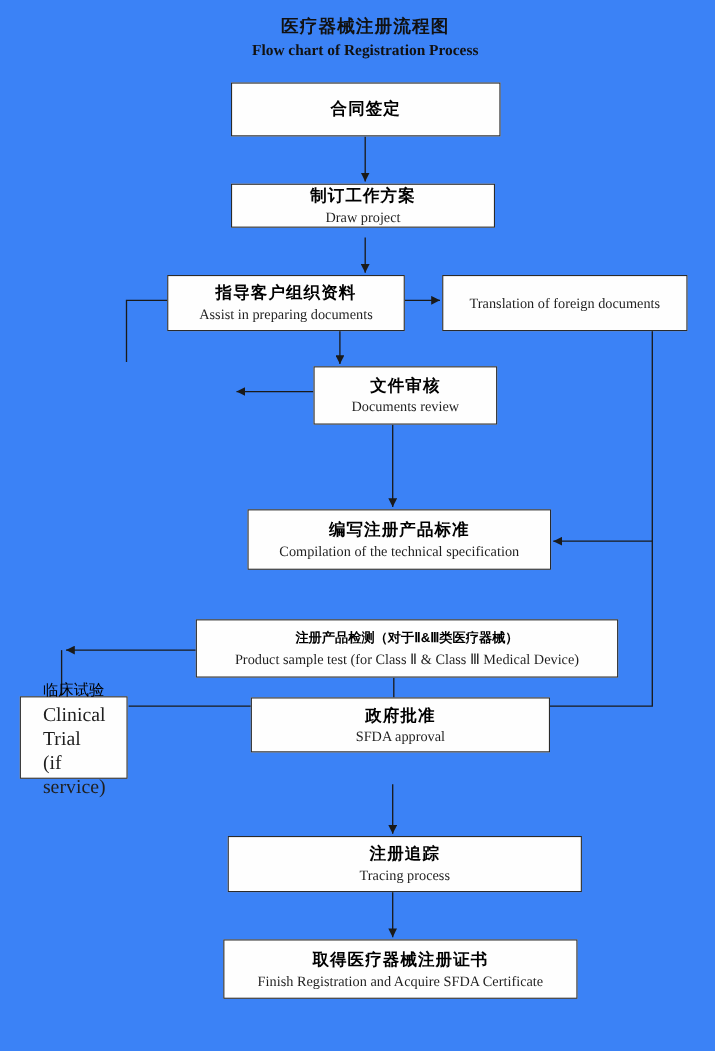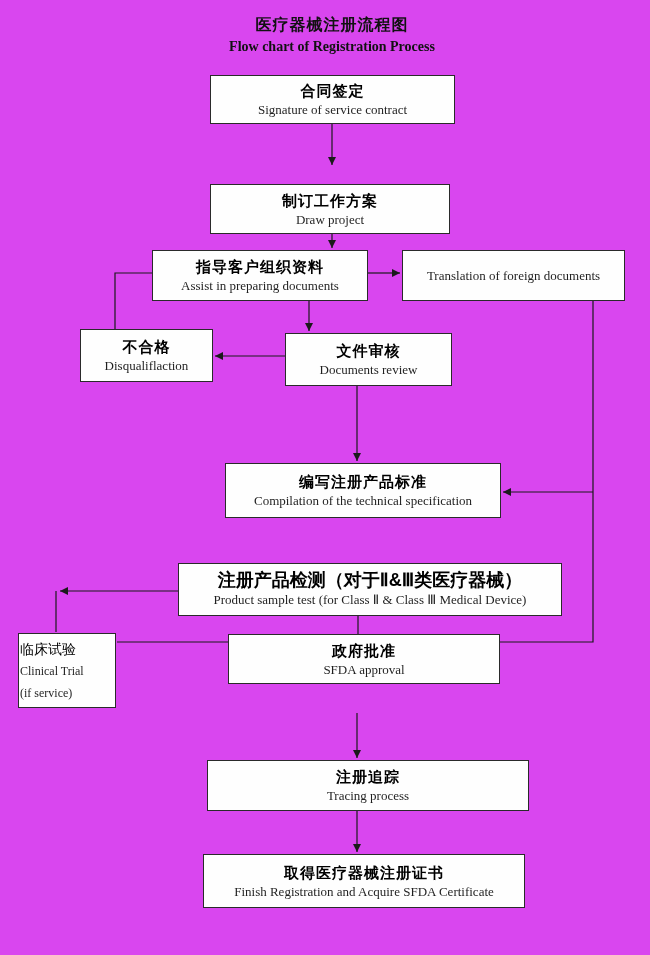--- a/index.html
+++ b/index.html
@@ -1,41 +1,41 @@
 <!DOCTYPE html>
 <html><head>
 <meta charset="utf-8">
 <style>
   html,body{margin:0;padding:0;background:#ffffff;}
   #canvas{
     position:relative;
     width:650px;height:955px;
-    background:#d946ef;
+    background:#3b82f6;
     font-family:"Liberation Sans",sans-serif;
     color:#111;
     overflow:hidden;
   }
   #connectors{position:absolute;left:0;top:0;width:650px;height:955px;}
   .titles{position:absolute;left:0;top:14px;width:664px;text-align:center;}
   .title-zh{font-size:16px;font-weight:bold;letter-spacing:1px;line-height:22px;}
   .title-en{font-family:"Liberation Serif",serif;font-size:14px;font-weight:bold;line-height:21px;}
   .node{
     position:absolute;
     box-sizing:border-box;
     border:1px solid #2a2a2a;
     background:#fefefe;
     display:flex;flex-direction:column;justify-content:center;align-items:center;
     text-align:center;
   }
   .node .zh{font-size:15px;font-weight:bold;letter-spacing:1px;line-height:21px;color:#000;}
   .node .en{font-family:"Liberation Serif",serif;font-size:13px;line-height:18px;color:#1f1f1f;}
-  .node.small-zh .zh{font-size:18px;letter-spacing:0;}
-  .node.left-align{align-items:flex-start;text-align:left;padding-left:1px;}
+  .node.small-zh .zh{font-size:12px;letter-spacing:0;}
+  .node.left-align{align-items:flex-start;text-align:left;padding-left:20px;}
   .node.left-align .zh-reg{font-size:14px;font-weight:normal;line-height:22px;color:#000;}
-  .node.left-align .en{font-size:12px;line-height:22px;}
+  .node.left-align .en{font-size:18px;line-height:22px;}
 </style>
 </head>
 <body>
 
 <div id="canvas">
 
   <svg id="connectors" viewBox="0 0 650 955" xmlns="http://www.w3.org/2000/svg">
     <defs>
       <marker id="arr" markerWidth="9" markerHeight="8" refX="8" refY="4" orient="auto" markerUnits="userSpaceOnUse">
         <path d="M0,0 L8,4 L0,8 Z" fill="#1a1a1a"></path>
@@ -60,41 +60,36 @@
     </g>
   </svg>
 
   <div class="titles">
     <div class="title-zh">医疗器械注册流程图</div>
     <div class="title-en">Flow chart of Registration Process</div>
   </div>
 
   <div class="node" style="left:210px;top:75px;width:245px;height:49px">
     <div class="zh">合同签定</div>
-    <div class="en">Signature of service contract</div>
   </div>
 
-  <div class="node" style="left:210px;top:184px;width:240px;height:50px">
+  <div class="node" style="left:210px;top:167px;width:240px;height:40px">
     <div class="zh">制订工作方案</div>
     <div class="en">Draw project</div>
   </div>
 
   <div class="node" style="left:152px;top:250px;width:216px;height:51px">
     <div class="zh">指导客户组织资料</div>
     <div class="en">Assist in preparing documents</div>
   </div>
 
   <div class="node" style="left:402px;top:250px;width:223px;height:51px">
     <div class="en">Translation of foreign documents</div>
   </div>
 
-  <div class="node" style="left:80px;top:329px;width:133px;height:53px">
-    <div class="zh">不合格</div>
-    <div class="en">Disqualiflaction</div>
-  </div>
 
   <div class="node" style="left:285px;top:333px;width:167px;height:53px">
     <div class="zh">文件审核</div>
     <div class="en">Documents review</div>
   </div>
 
   <div class="node" style="left:225px;top:463px;width:276px;height:55px">
     <div class="zh">编写注册产品标准</div>
     <div class="en">Compilation of the technical specification</div>
   </div>

